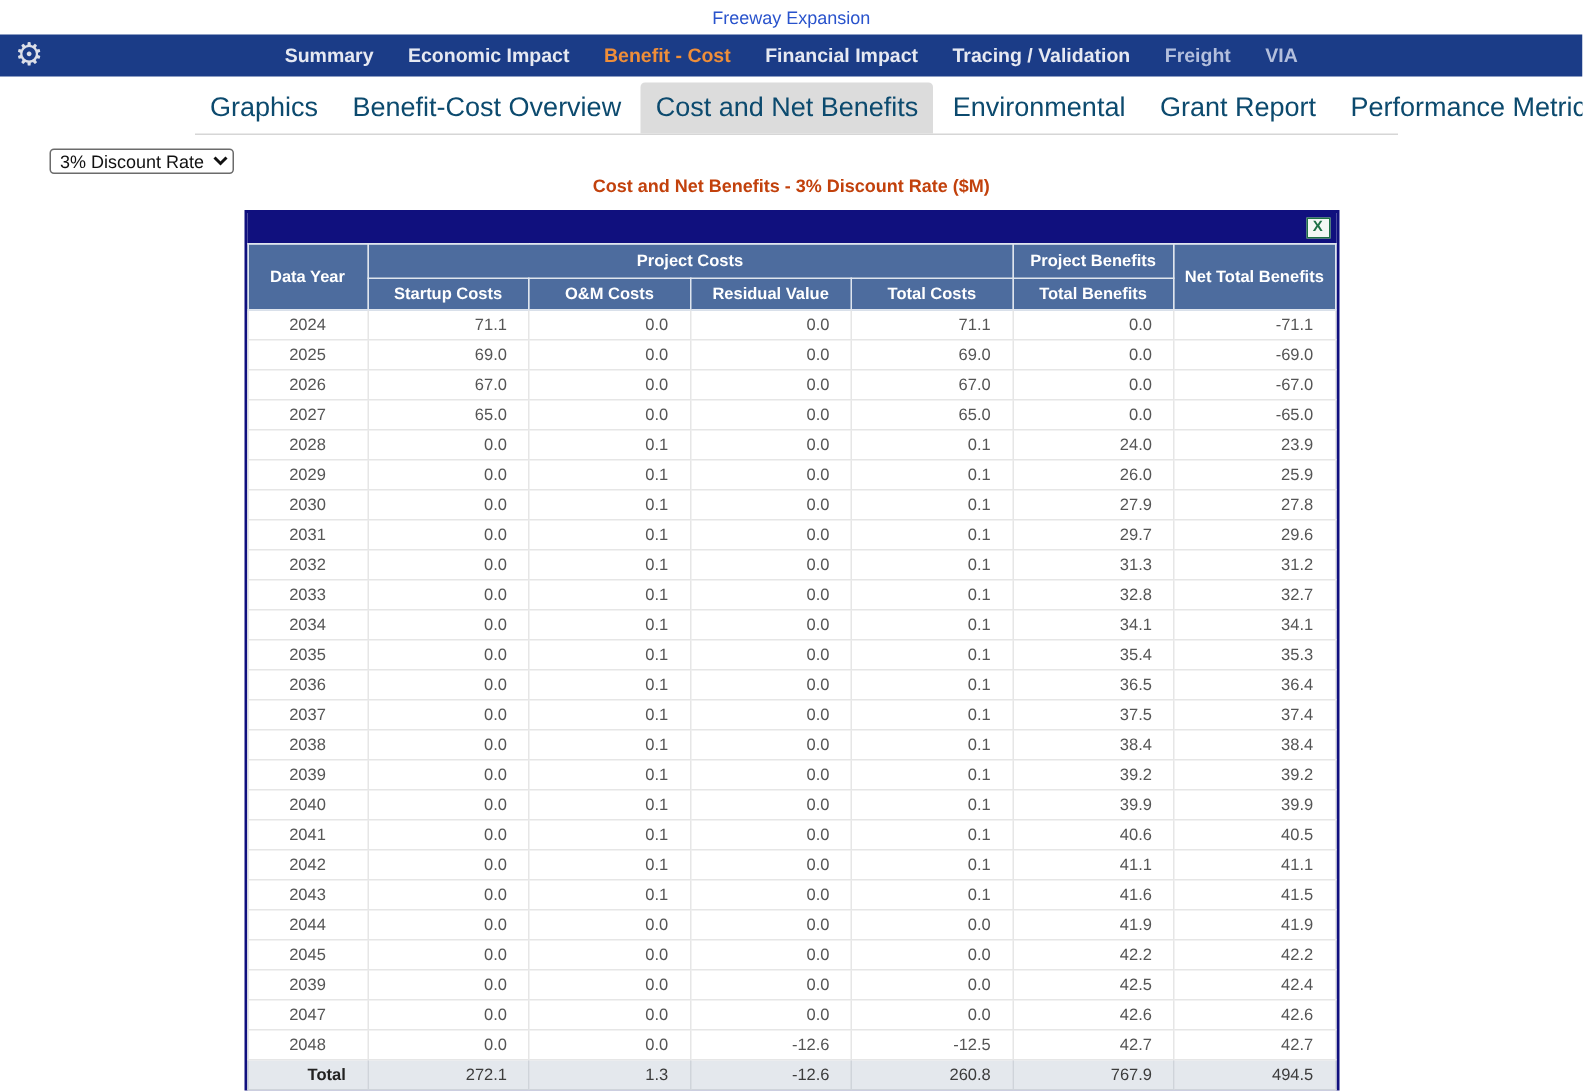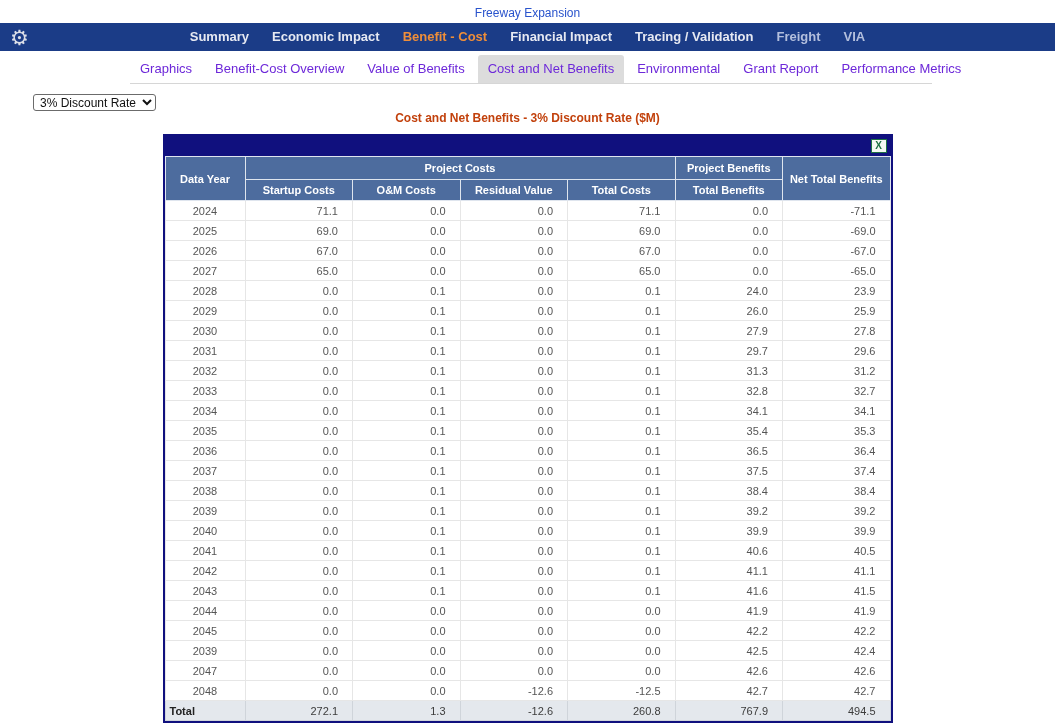--- a/index.html
+++ b/index.html
@@ -18,21 +18,21 @@
   .nav-items { display: flex; align-items: center; gap: 23px; height: 100%; }
   .nav-item { color: #e6e9f2; font-size: 13px; font-weight: bold; cursor: pointer;
     line-height: 28px; white-space: nowrap; }
   .nav-item.active { color: #ef8e39; }
   .nav-item.muted { color: #b3bfdd; }
 
   
   .subtabs { margin-left: 130px; margin-top: 4px; width: 802px;
     display: flex; align-items: flex-end; gap: 3px;
     border-bottom: 1px solid #d6d6d6; }
-  .subtab { font-size: 13px; color: #6d28d9; padding: 6px 10px 7px; cursor: pointer;
+  .subtab { font-size: 18px; color: #0c4a6e; padding: 6px 10px 7px; cursor: pointer;
     white-space: nowrap; }
   .subtab.selected { background: #dcdcdc; border-radius: 3px 3px 0 0; }
 
   
   .controls { margin: 9px 0 0 33px; height: 17px; }
   .rate-select { font-size: 12px; font-family: "Liberation Sans", sans-serif;
     padding: 0 2px; height: 17px; border: 1px solid #6b6b6b; border-radius: 3px;
     background: #ffffff; color: #111; }
 
   
@@ -53,21 +53,21 @@
     font-weight: bold; border: 1px solid #dfe5ee; 
     padding: 4px 4px; }
   tr.group-row th { height: 23px; }
   tr.sub-row th { height: 20px; }
   table.bc tbody td { background: #ffffff; border: 1px solid #e6e6e6;
     font-size: 11px; color: #555; height: 20px; padding: 0 4px; }
   table.bc tbody td.year { text-align: center; }
   table.bc tbody td.num { text-align: right; padding-right: 14px; }
   table.bc tr.total-row td { background: #e4e8ed; border-color: #cfd4da;
     border-top: 1px solid #aab2bd; color: #3c3c3c; }
-  table.bc tr.total-row td.label { font-weight: bold; text-align: left;
+  table.bc tr.total-row td.label { font-weight: bold; text-align: right;
     padding-right: 14px; color: #222; }
 </style>
 </head>
 <body>
 
 <div class="top-link-wrap">
   <a class="top-link">Freeway Expansion</a>
 </div>
 
 <div class="navbar">
@@ -79,21 +79,20 @@
     <span class="nav-item">Financial Impact</span>
     <span class="nav-item">Tracing / Validation</span>
     <span class="nav-item muted">Freight</span>
     <span class="nav-item muted">VIA</span>
   </div>
 </div>
 
 <div class="subtabs">
   <span class="subtab">Graphics</span>
   <span class="subtab">Benefit-Cost Overview</span>
-  <span class="subtab">Value of Benefits</span>
   <span class="subtab selected">Cost and Net Benefits</span>
   <span class="subtab">Environmental</span>
   <span class="subtab">Grant Report</span>
   <span class="subtab">Performance Metrics</span>
 </div>
 
 <div class="controls">
   <select class="rate-select">
     <option>3% Discount Rate</option>
   </select>

